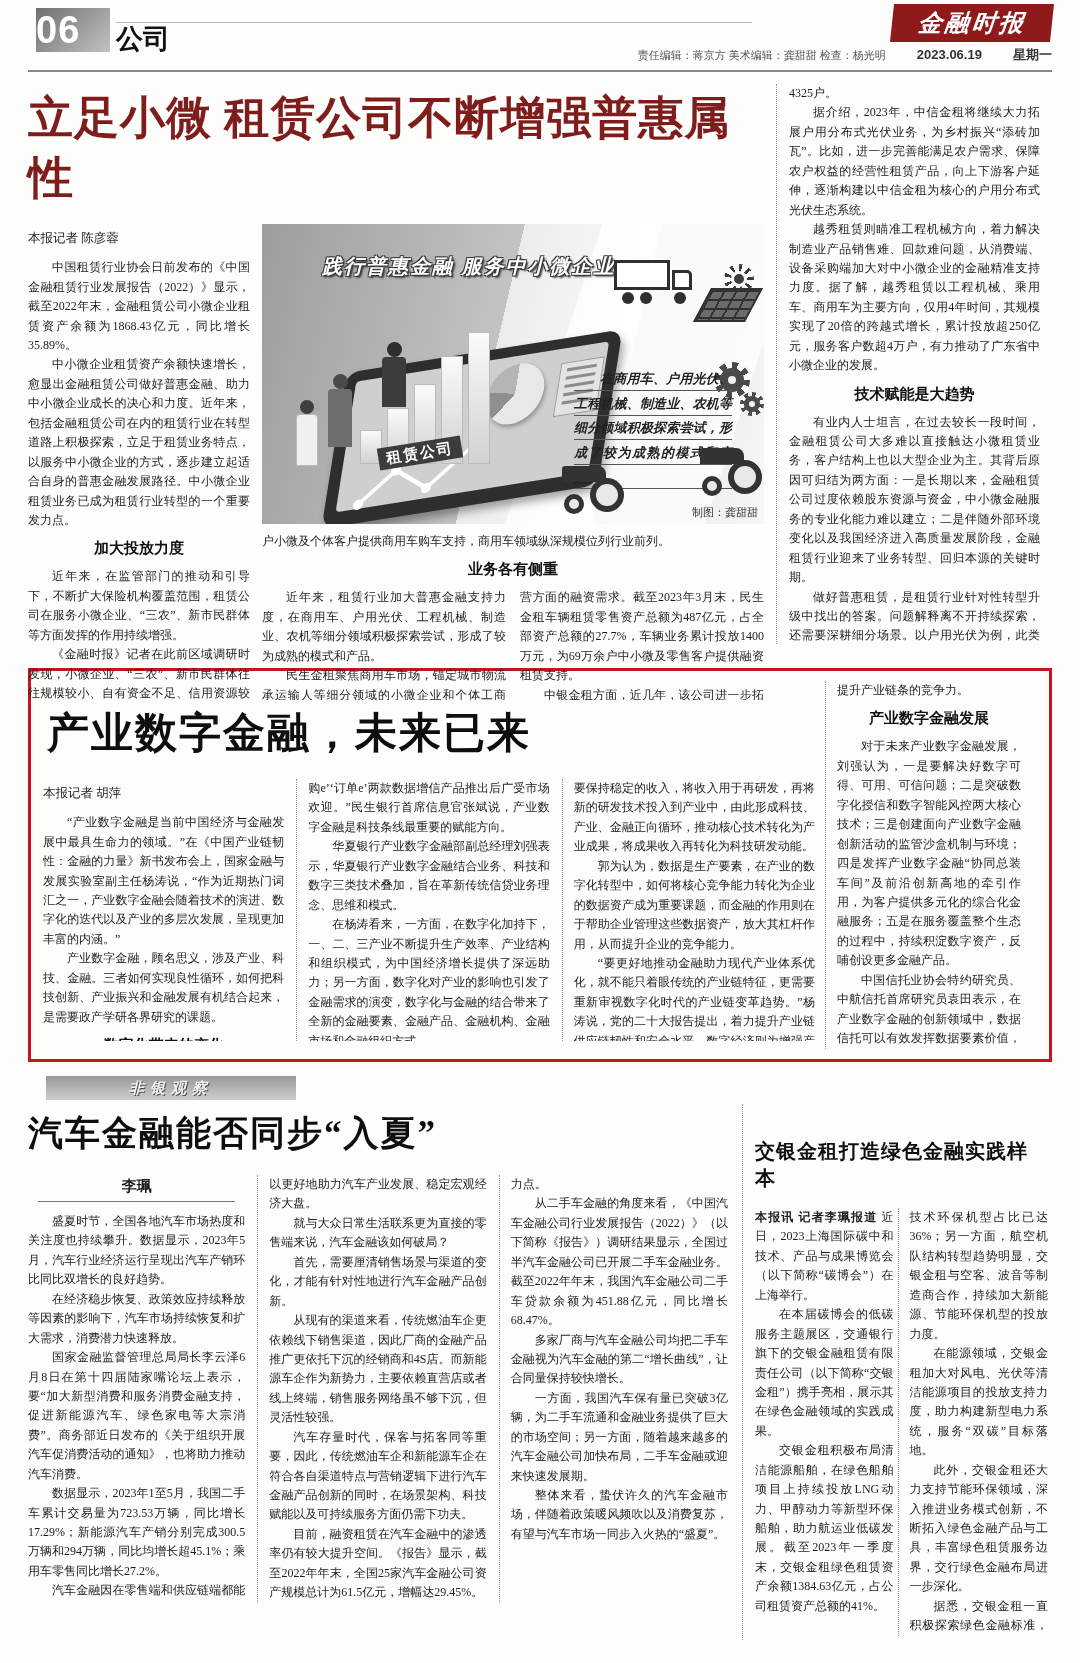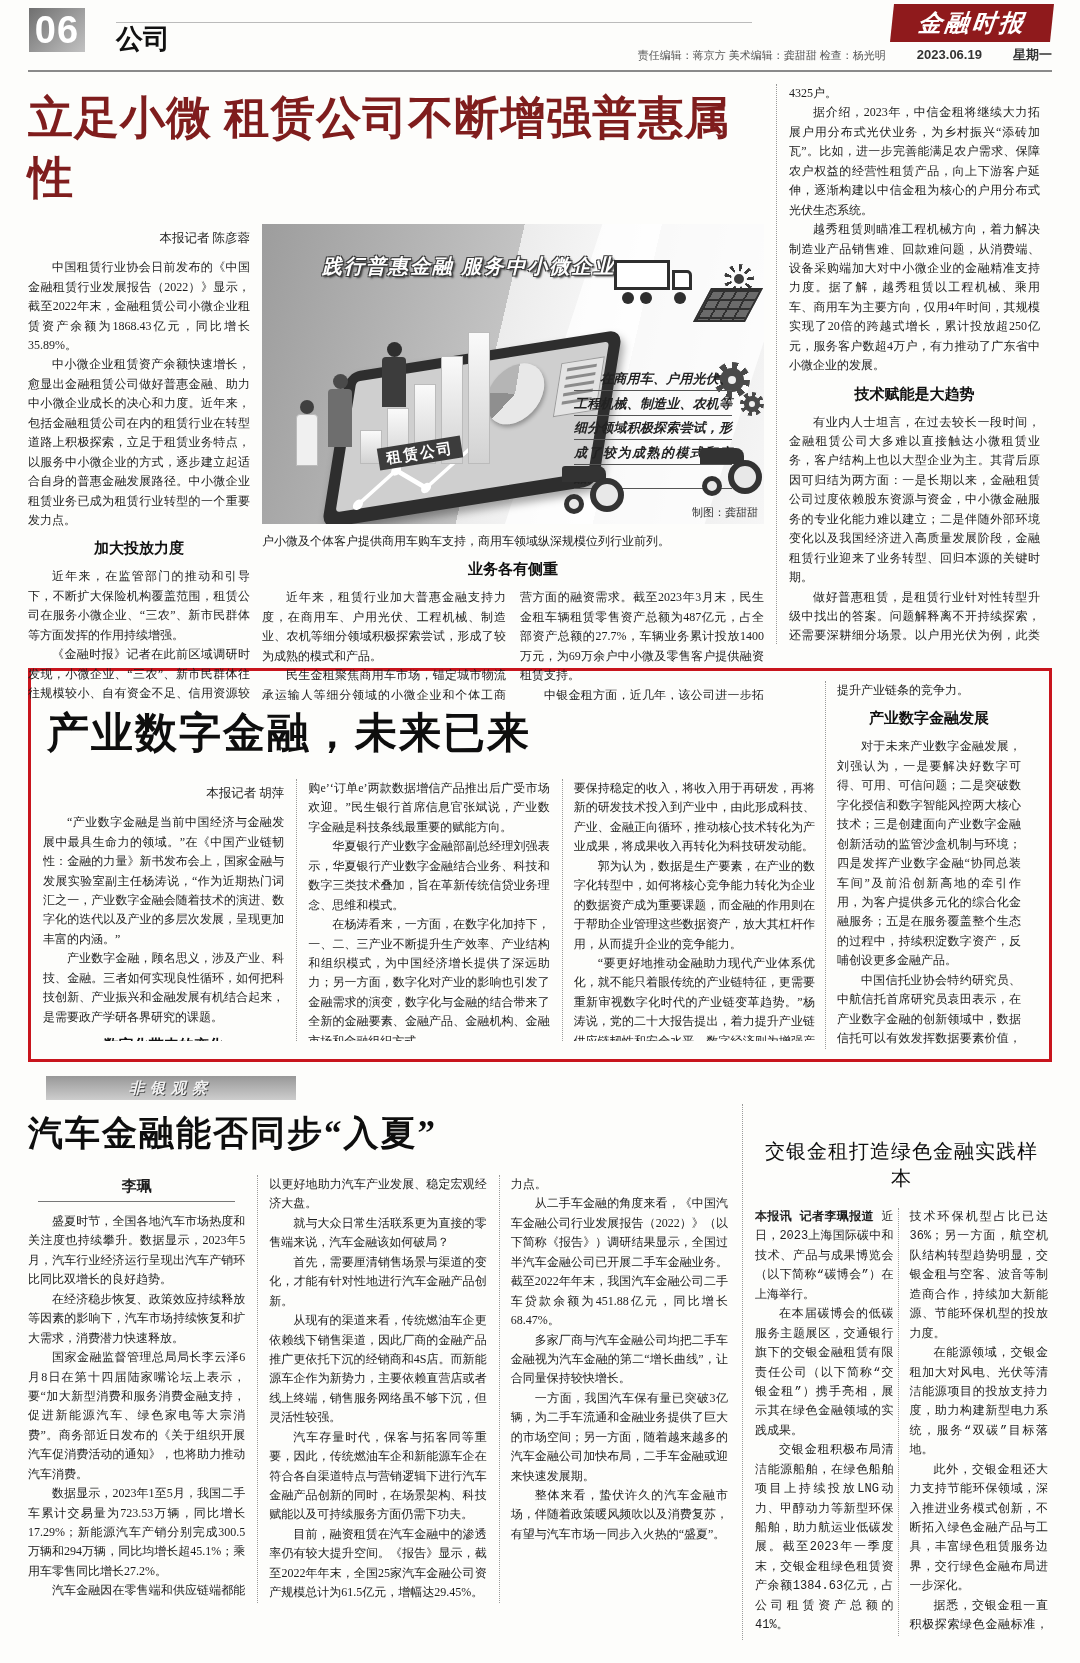--- a/index.html
+++ b/index.html
@@ -2,37 +2,37 @@
 <html><head>
 <meta charset="utf-8">
 <style>
   * { box-sizing: border-box; }
   body { margin:0; background:#d8d8d8; font-family:"Liberation Serif","DejaVu Serif",serif; }
   .page { width:1080px; height:1663px; margin:0 auto; background:#fdfdfb; color:#1d1d1d;
           padding:0 28px; position:relative; overflow:hidden; }
 
   
   .hdr { height:72px; border-bottom:2px solid #8a8a8a; position:relative; }
-  .pagenum { position:absolute; left:1px; top:8px; width:56px; height:44px;
+  .pagenum { position:absolute; left:8px; top:8px; width:74px; height:44px;
              background:linear-gradient(135deg,#6f6f6f,#c2c2c2); color:#fff;
-             font:900 38px/44px "Liberation Sans",sans-serif; text-align:center; letter-spacing:1px; }
+             font:900 38px/44px "Liberation Sans",sans-serif; text-align:left; letter-spacing:1px; }
   .secname { position:absolute; left:88px; top:26px; font:700 27px/27px "Liberation Sans",sans-serif; color:#111; }
   .hdr-rule { position:absolute; left:88px; right:300px; top:22px; border-top:1px solid #bbb; }
   .masthead { position:absolute; right:0; top:4px; width:160px; height:38px; background:#8f1a1c;
               color:#fff; font:italic 700 24px/38px "Liberation Serif",serif; text-align:center;
               letter-spacing:3px; transform:skewX(-6deg); }
   .edline { position:absolute; right:0; top:48px; font:11px/14px "Liberation Sans",sans-serif; color:#555; }
   .edline b { font-size:13px; color:#333; margin-left:28px; }
 
   
   p { margin:0; text-indent:2em; text-align:justify; font-size:12px; line-height:1.62; }
   p.noindent { text-indent:0; }
   .subhead { text-align:center; font-family:"Liberation Sans",sans-serif; font-weight:700;
              font-size:15px; margin:9px 0; color:#111; }
-  .byline { text-align:right; font-size:12.5px; margin:4px 0 10px; text-indent:0; }
+  .byline { text-align:left; font-size:12.5px; margin:4px 0 10px; text-indent:0; }
   .col { overflow:hidden; }
   .dot-l { border-left:1px dotted #999; }
 
   
   .top { display:flex; gap:12px; padding-top:12px; height:582px; }
   .top-main { width:736px; }
   h1.head1 { font-size:45px; font-weight:900; letter-spacing:1px; margin:4px 0 16px; color:#7f1d1d; }
   .top-body { display:flex; gap:12px; height:478px; }
   .tcol1 { width:222px; height:100%; }
   .tcenter { width:502px; }
@@ -105,22 +105,22 @@
             font:italic 700 15px/20px "Liberation Sans",sans-serif; letter-spacing:6px;
             text-shadow:1px 1px 0 #4e4e4e; }
   .bottom { display:flex; gap:14px; height:536px; }
   .bot-left { width:700px; }
   h2.head3 { font-size:35px; font-weight:900; letter-spacing:2px; margin:6px 0 18px; color:#0e0e0e; }
   .bl-cols { display:flex; gap:12px; height:428px; }
   .bl-cols .col { flex:1; }
   .author { text-align:center; font-weight:700; font-size:15px; padding-bottom:5px;
             border-bottom:1px solid #777; margin:2px 10px 10px; }
   .bot-right { width:306px; padding-left:12px; }
-  h3.head4 { font-size:20px; font-weight:400; text-align:center; letter-spacing:1px; margin:34px 0 16px; color:#0e0e0e; }
-  .br-cols { display:flex; gap:4px; height:428px;font-family:Liberation Mono, monospace; }
+  h3.head4 { font-size:20px; font-weight:700; text-align:left; letter-spacing:1px; margin:34px 0 16px; color:#0e0e0e; }
+  .br-cols { display:flex; gap:4px; height:428px; }
   .br-cols .col { flex:1; }
   .br-byline { font-weight:700; }
 </style>
 </head>
 <body>
 
 <div class="page">
 
   <div class="hdr">
     <div class="pagenum">06</div>

